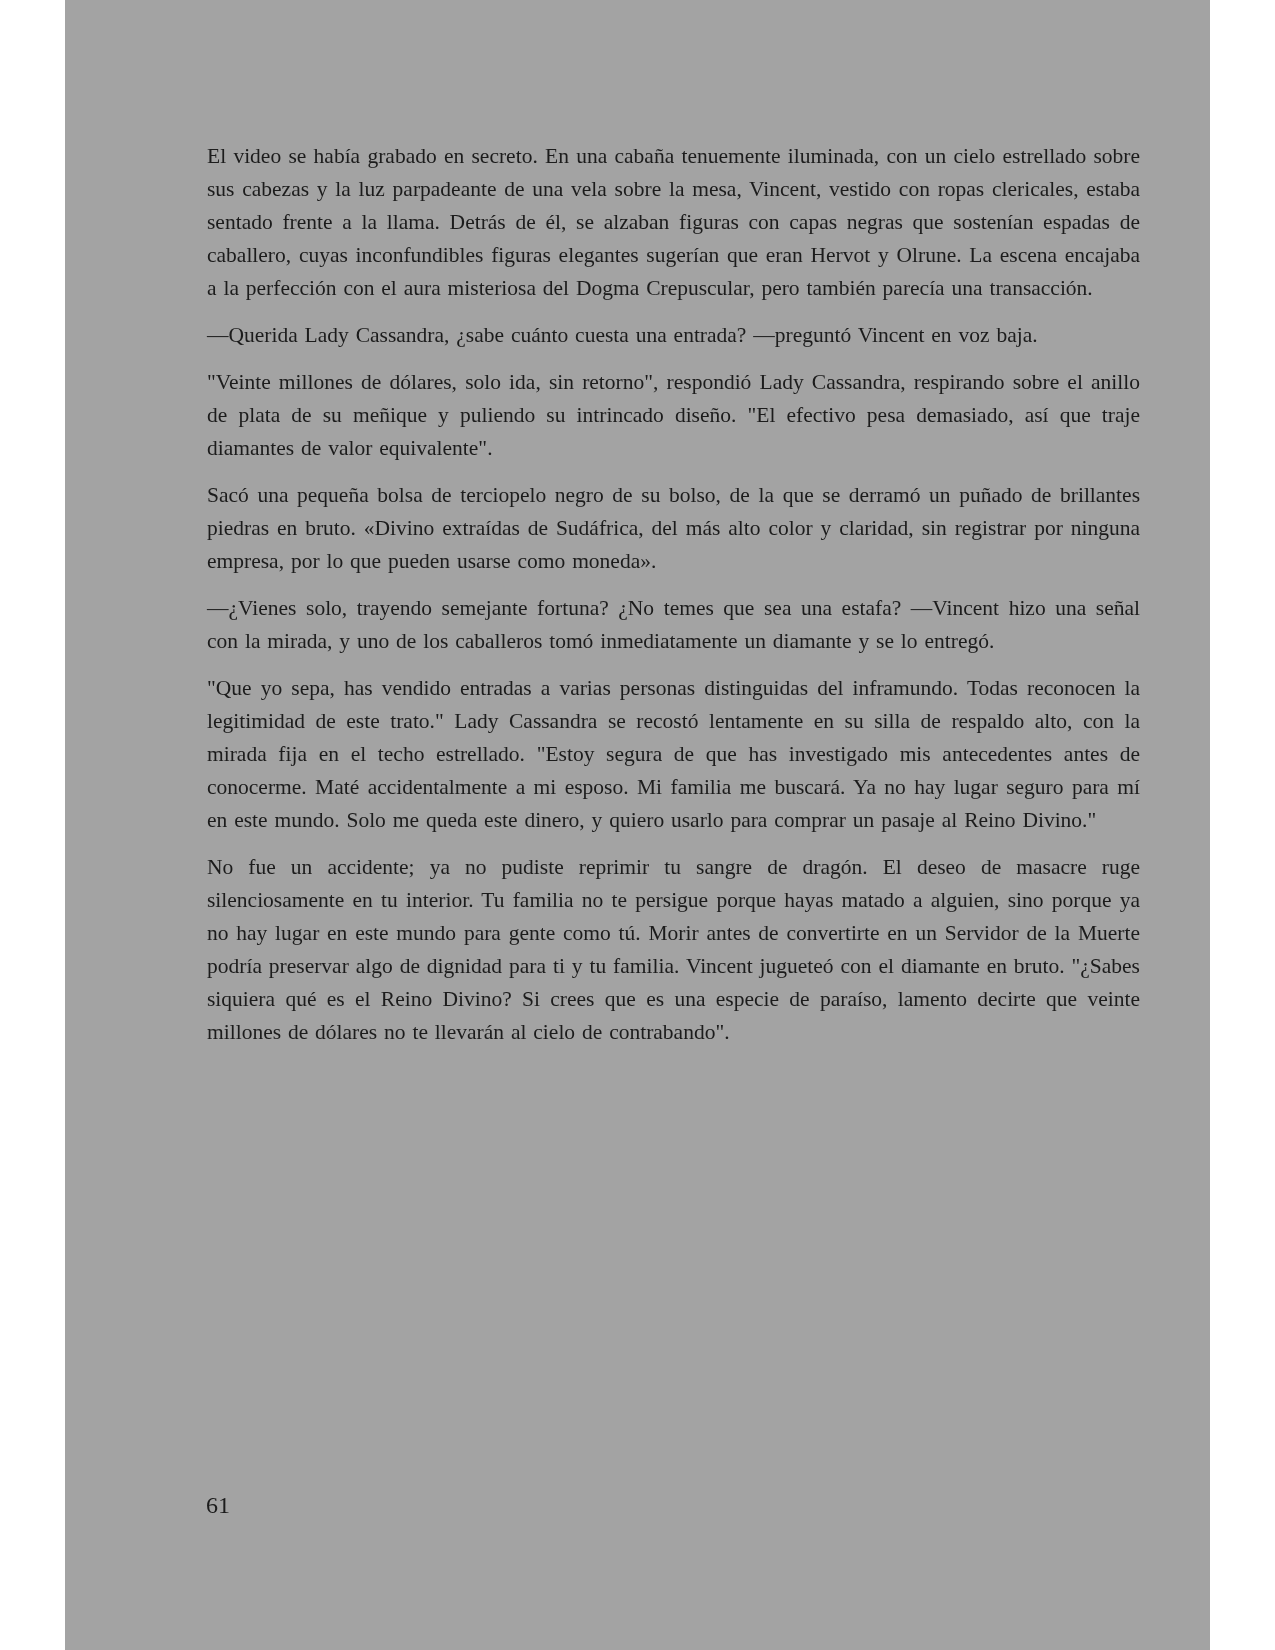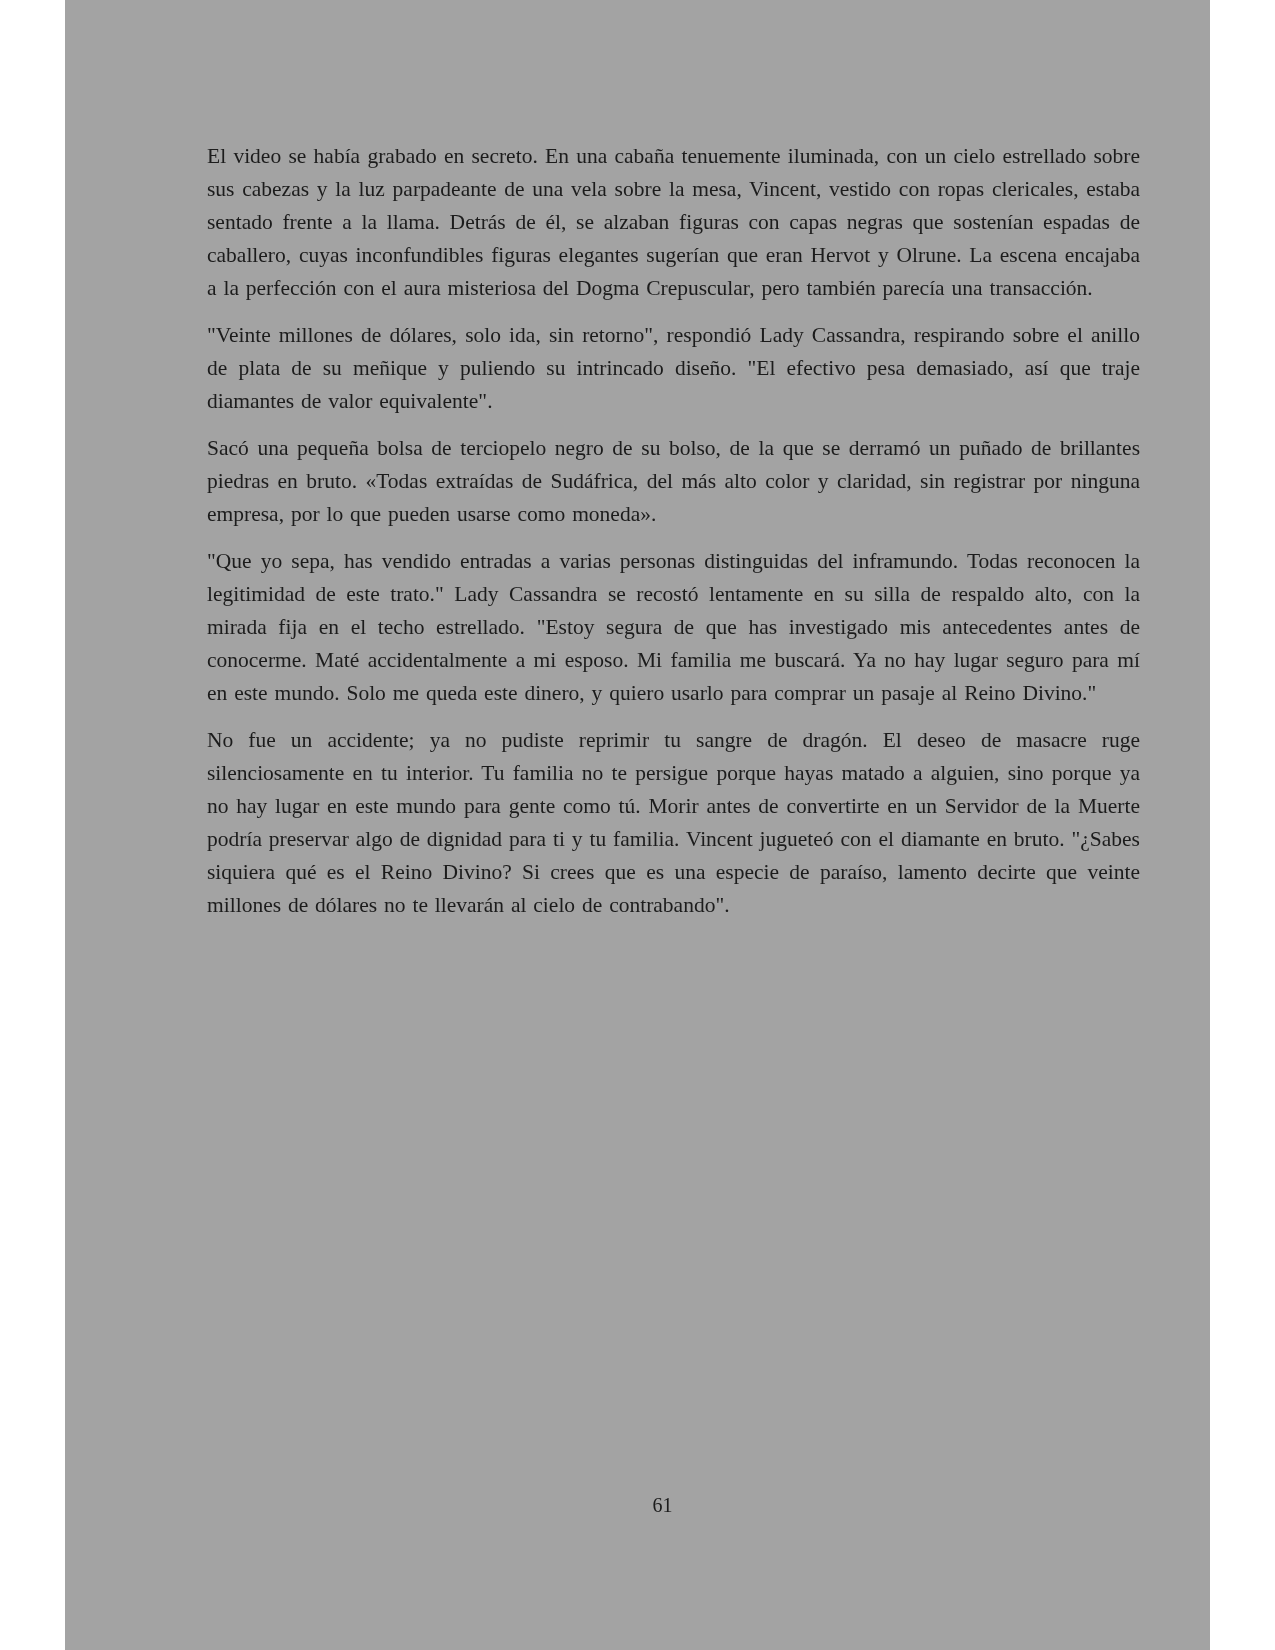--- a/index.html
+++ b/index.html
@@ -28,32 +28,34 @@
     margin: 0 0 14px 0;
     font-size: 21.5px;
     line-height: 33px;
     text-align: justify;
     text-justify: inter-word;
     word-spacing: 1.5px;
   }
   .page-number {
     position: absolute;
     top: 1492px;
-    left: 131px;
+    left: 141px;
     width: 933px;
-    text-align: center;
-    font-size: 20px;
+    text-align: left;
+    font-size: 24px;
     line-height: 26px;
   }
 </style>
 </head>
 <body>
 
 <div class="page">
   <div class="content">
     <p>El video se había grabado en secreto. En una cabaña tenuemente iluminada, con un cielo estrellado sobre sus cabezas y la luz parpadeante de una vela sobre la mesa, Vincent, vestido con ropas clericales, estaba sentado frente a la llama. Detrás de él, se alzaban figuras con capas negras que sostenían espadas de caballero, cuyas inconfundibles figuras elegantes sugerían que eran Hervot y Olrune. La escena encajaba a la perfección con el aura misteriosa del Dogma Crepuscular, pero también parecía una transacción.</p>
+    <p>—Querida Lady Cassandra, ¿sabe cuánto cuesta una entrada? —preguntó Vincent en voz baja.</p>
     <p>"Veinte millones de dólares, solo ida, sin retorno", respondió Lady Cassandra, respirando sobre el anillo de plata de su meñique y puliendo su intrincado diseño. "El efectivo pesa demasiado, así que traje diamantes de valor equivalente".</p>
-    <p>Sacó una pequeña bolsa de terciopelo negro de su bolso, de la que se derramó un puñado de brillantes piedras en bruto. «Todas extraídas de Sudáfrica, del más alto color y claridad, sin registrar por ninguna empresa, por lo que pueden usarse como moneda».</p>
+    <p>Sacó una pequeña bolsa de terciopelo negro de su bolso, de la que se derramó un puñado de brillantes piedras en bruto. «Divino extraídas de Sudáfrica, del más alto color y claridad, sin registrar por ninguna empresa, por lo que pueden usarse como moneda».</p>
+    <p>—¿Vienes solo, trayendo semejante fortuna? ¿No temes que sea una estafa? —Vincent hizo una señal con la mirada, y uno de los caballeros tomó inmediatamente un diamante y se lo entregó.</p>
     <p>"Que yo sepa, has vendido entradas a varias personas distinguidas del inframundo. Todas reconocen la legitimidad de este trato." Lady Cassandra se recostó lentamente en su silla de respaldo alto, con la mirada fija en el techo estrellado. "Estoy segura de que has investigado mis antecedentes antes de conocerme. Maté accidentalmente a mi esposo. Mi familia me buscará. Ya no hay lugar seguro para mí en este mundo. Solo me queda este dinero, y quiero usarlo para comprar un pasaje al Reino Divino."</p>
     <p>No fue un accidente; ya no pudiste reprimir tu sangre de dragón. El deseo de masacre ruge silenciosamente en tu interior. Tu familia no te persigue porque hayas matado a alguien, sino porque ya no hay lugar en este mundo para gente como tú. Morir antes de convertirte en un Servidor de la Muerte podría preservar algo de dignidad para ti y tu familia. Vincent jugueteó con el diamante en bruto. "¿Sabes siquiera qué es el Reino Divino? Si crees que es una especie de paraíso, lamento decirte que veinte millones de dólares no te llevarán al cielo de contrabando".</p>
   </div>
   <div class="page-number">61</div>
 </div>
 
 </body></html>

